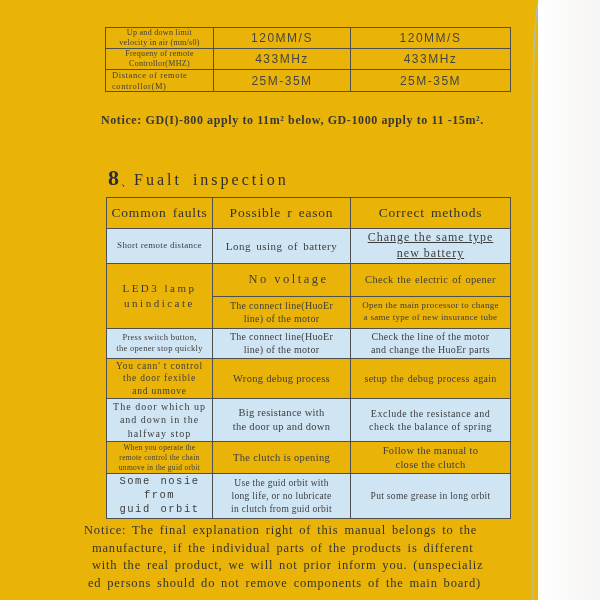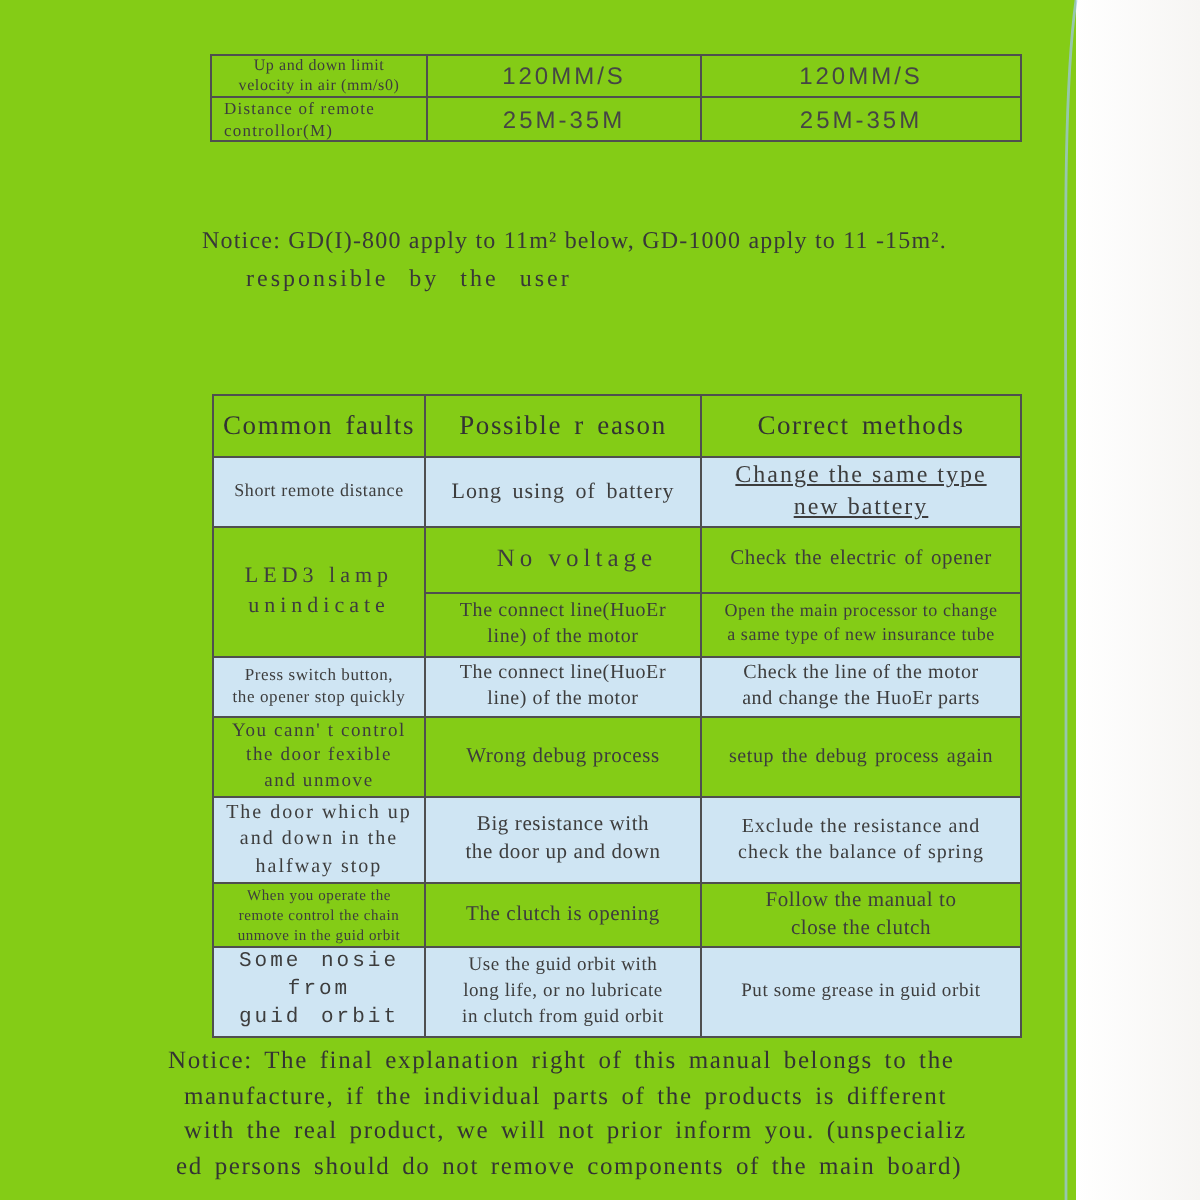--- a/index.html
+++ b/index.html
@@ -1,19 +1,19 @@
 <!DOCTYPE html>
 <html style="--highlight-row: #cfe5f3; --text: #3d3d3d; --table-border: #4f4f4f; --page-edge-line: #9cc6e0;"><head>
 <meta charset="utf-8">
 <style>
   * { margin:0; padding:0; box-sizing:border-box; }
   body { background:#e8e8e8; font-family:"Liberation Serif", serif; }
   .page {
     position:relative; width:600px; height:600px; margin:0 auto;
-    background:#84cc16; overflow:hidden;
+    background:#eab308; overflow:hidden;
     color:var(--text, #3d3d3d);
   }
   .edge-shade {
     position:absolute; top:0; right:0; width:62px; height:600px;
     background:linear-gradient(to right,#ffffff,#f6f5f3);
   }
   .page-edge-svg { position:absolute; left:0; top:0; }
 
   
   .spec-table {
@@ -38,21 +38,21 @@
   .spec-val {
     font-family:"Liberation Sans","DejaVu Sans",sans-serif;
     font-size:12px; letter-spacing:1.5px; color:#454545;
   }
 
   
   .notice-top {
     position:absolute; left:101px; top:111px; width:440px;
     font-size:12px; line-height:1.55; letter-spacing:0.6px; color:#383838;
   }
-  .notice-top .nt-line { white-space:nowrap; }
+  .notice-top .nt-line { white-space:nowrap;font-weight:bold; }
   .notice-top .nt2 { padding-left:12px; word-spacing:3px; }
   .notice-top .nt3 { padding-left:22px; word-spacing:6px; letter-spacing:1.5px; }
 
   
   .section-head { position:absolute; left:108px; top:165px; white-space:nowrap; color:#2f2f2f; }
   .section-num { font-size:22px; font-weight:bold; letter-spacing:1px; }
   .section-sep { font-size:14px; }
   .section-title { font-size:16px; letter-spacing:3px; word-spacing:4px; }
 
   
@@ -117,34 +117,42 @@
         <col class="sc2">
         <col class="sc3">
       </colgroup>
     <tbody>
         <tr class="sr1">
       <td class="spec-label">Up and down limit
 velocity in air (mm/s0)</td>
       <td class="spec-val">120MM/S</td>
       <td class="spec-val">120MM/S</td>
     </tr>
+    <tr class="sr2">
+      <td class="spec-label">Frequeny of remote
+Controllor(MHZ)</td>
+      <td class="spec-val">433MHz</td>
+      <td class="spec-val">433MHz</td>
+    </tr>
     <tr class="sr4">
       <td class="spec-label">Distance of remote
 controllor(M)</td>
       <td class="spec-val">25M-35M</td>
       <td class="spec-val">25M-35M</td>
     </tr>
   </tbody>
     </table>
 
   <div class="notice-top">
     <div class="nt-line nt1">Notice: GD(I)-800 apply to 11m² below, GD-1000 apply to 11 -15m².</div>
-    <div class="nt-line nt3">responsible by the user</div>
   </div>
 
+  <div class="section-head">
+    <span class="section-num">8</span><span class="section-sep">、</span><span class="section-title">Fualt inspection</span>
+  </div>
 
   <table class="fault-table">
     <colgroup>
         <col class="c1">
         <col class="c2">
         <col class="c3">
       </colgroup>
     <tbody>
         <tr class="rh31">
       <th>Common faults</th>
@@ -200,21 +208,21 @@
       <td>The clutch is opening</td>
       <td>Follow the manual to
 close the clutch</td>
     </tr>
     <tr class="blue rh39">
       <td class="f-r7">Some nosie from
 guid orbit</td>
       <td class="re-r7">Use the guid orbit with
 long life, or no lubricate
 in clutch from guid orbit</td>
-      <td class="me-r7">Put some grease in guid orbit</td>
+      <td class="me-r7">Put some grease in long orbit</td>
     </tr>
   </tbody>
     </table>
 
   <div class="notice-bottom">
     <div class="nb-line nb1">Notice: The final  explanation right of this  manual belongs to the</div>
     <div class="nb-line nb2">manufacture,  if the individual parts of the products is different</div>
     <div class="nb-line nb3">with the real product, we will not prior inform you. (unspecializ</div>
     <div class="nb-line nb4">ed persons should do not remove components of the main board)</div>
   </div>

